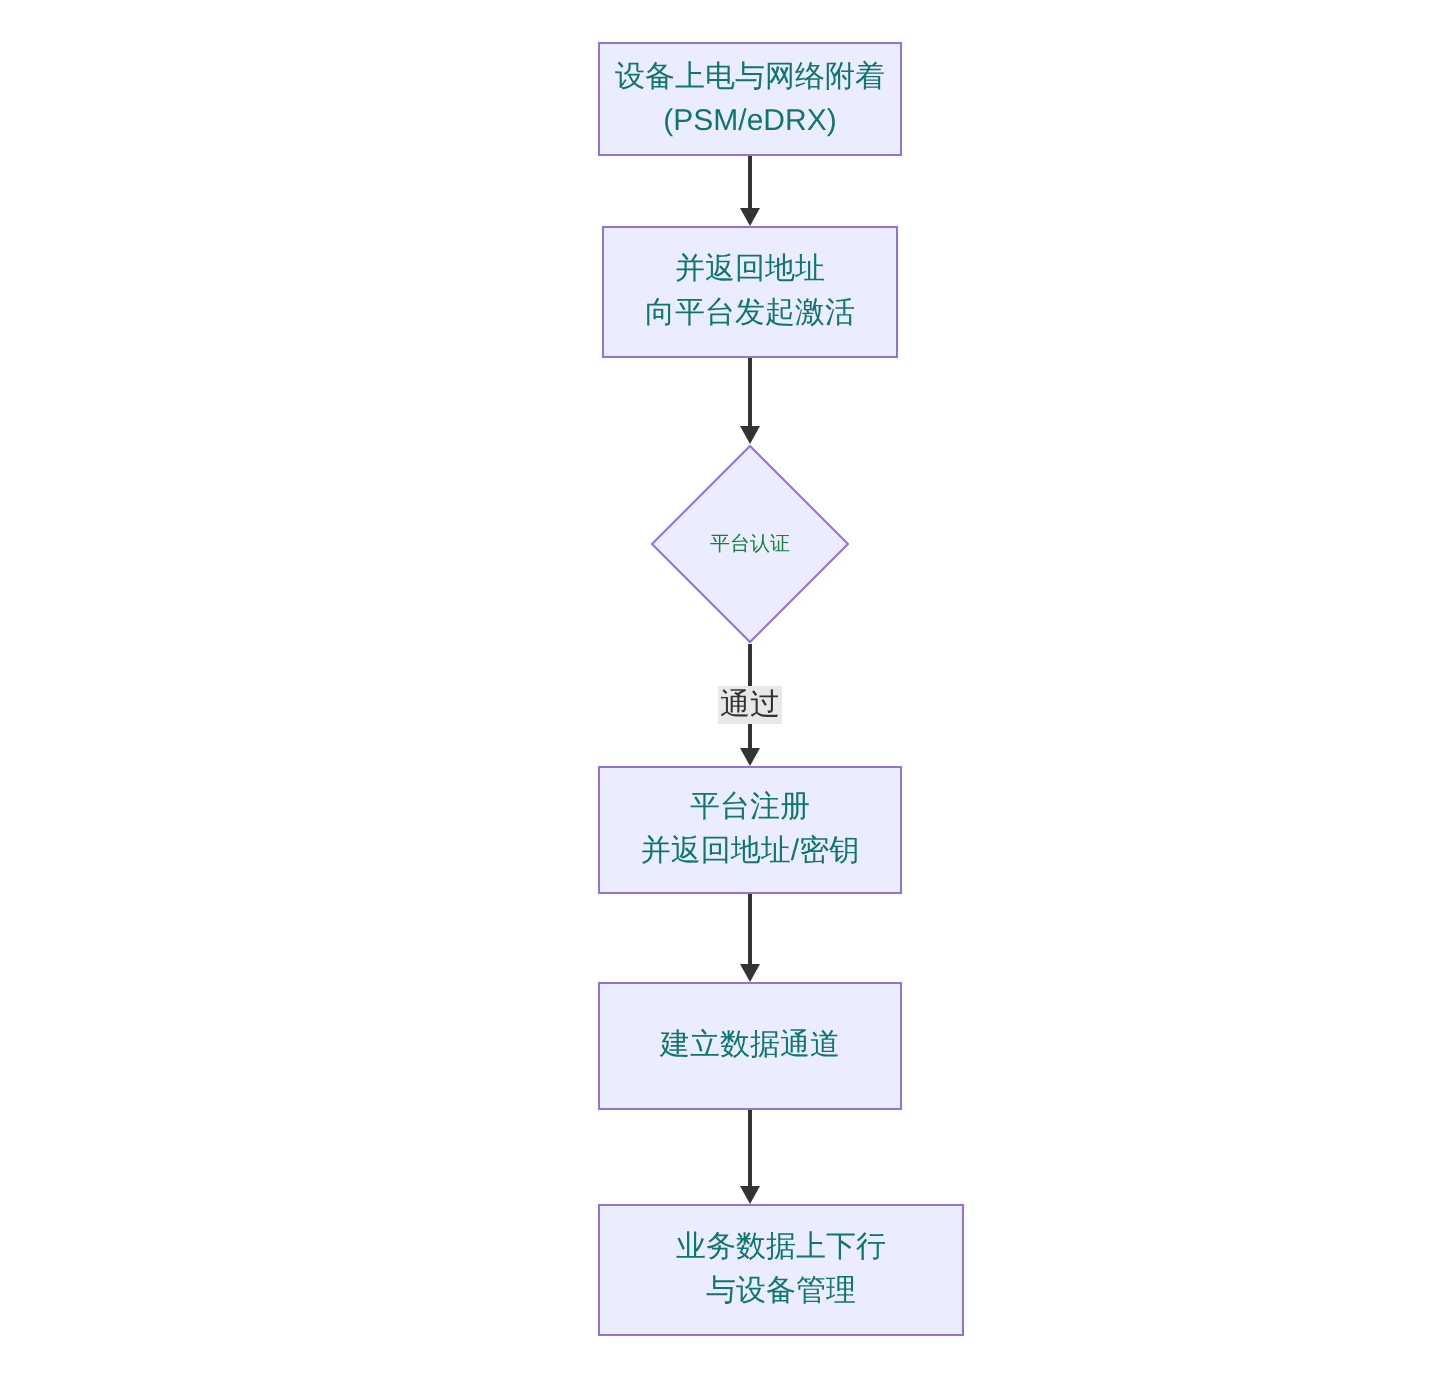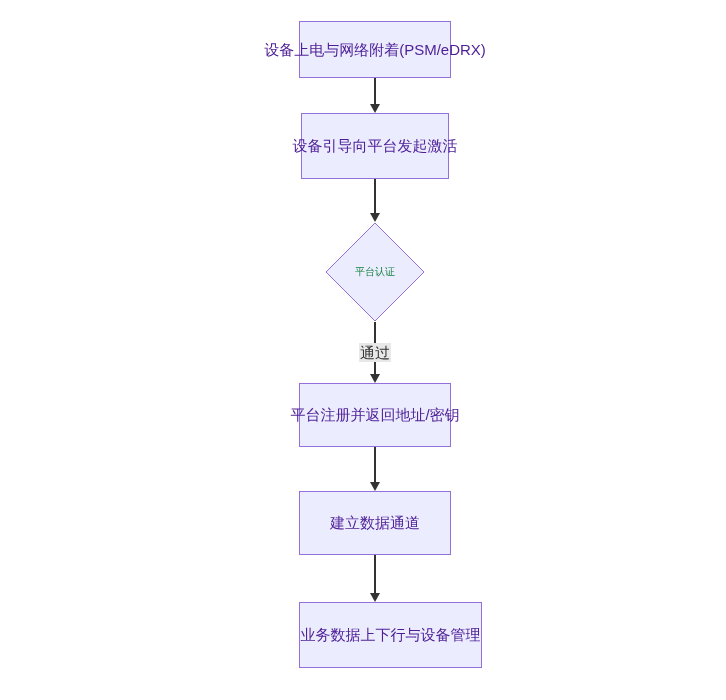--- a/index.html
+++ b/index.html
@@ -6,22 +6,22 @@
   body{
     width:726px;height:700px;background:#ffffff;
     font-family:"Liberation Sans","DejaVu Sans",sans-serif;
     color:#333333;position:relative;overflow:hidden;
   }
   .canvas{position:absolute;left:0;top:0;width:726px;height:700px;}
   .node{
     position:absolute;
     background:#ECECFF;
     border:1px solid #9370DB;
-    display:flex;flex-direction:row;align-items:center;justify-content:center;
-    font-size:15px;line-height:22px;color:#4c1d95;
+    display:flex;flex-direction:column;align-items:center;justify-content:center;
+    font-size:15px;line-height:22px;color:#0f766e;
     text-align:center;box-sizing:border-box;
   }
   .node .tline{white-space:nowrap;}
   .vline{
     position:absolute;width:2px;background:#333333;
   }
   .arrowhead{
     position:absolute;width:0;height:0;
     border-left:5px solid transparent;
     border-right:5px solid transparent;
@@ -48,21 +48,21 @@
 
   <div class="node" style="left:299px;top:21px;width:152px;height:57px;">
     <div class="tline">设备上电与网络附着</div>
     <div class="tline">(PSM/eDRX)</div>
   </div>
 
   <div class="vline" style="left:374px;top:78px;height:26px;"></div>
   <div class="arrowhead" style="left:370px;top:104px;"></div>
 
   <div class="node" style="left:301px;top:113px;width:148px;height:66px;">
-    <div class="tline">设备引导</div>
+    <div class="tline">并返回地址</div>
     <div class="tline">向平台发起激活</div>
   </div>
 
   <div class="vline" style="left:374px;top:179px;height:34px;"></div>
   <div class="arrowhead" style="left:370px;top:213px;"></div>
 
   <div class="diamond-wrap" style="left:325px;top:222px;width:100px;height:100px;">
     <svg width="100" height="100" viewBox="0 0 100 100">
       <polygon points="50,1 99,50 50,99 1,50" fill="#ECECFF" stroke="#9370DB" stroke-width="1"></polygon>
     </svg>

